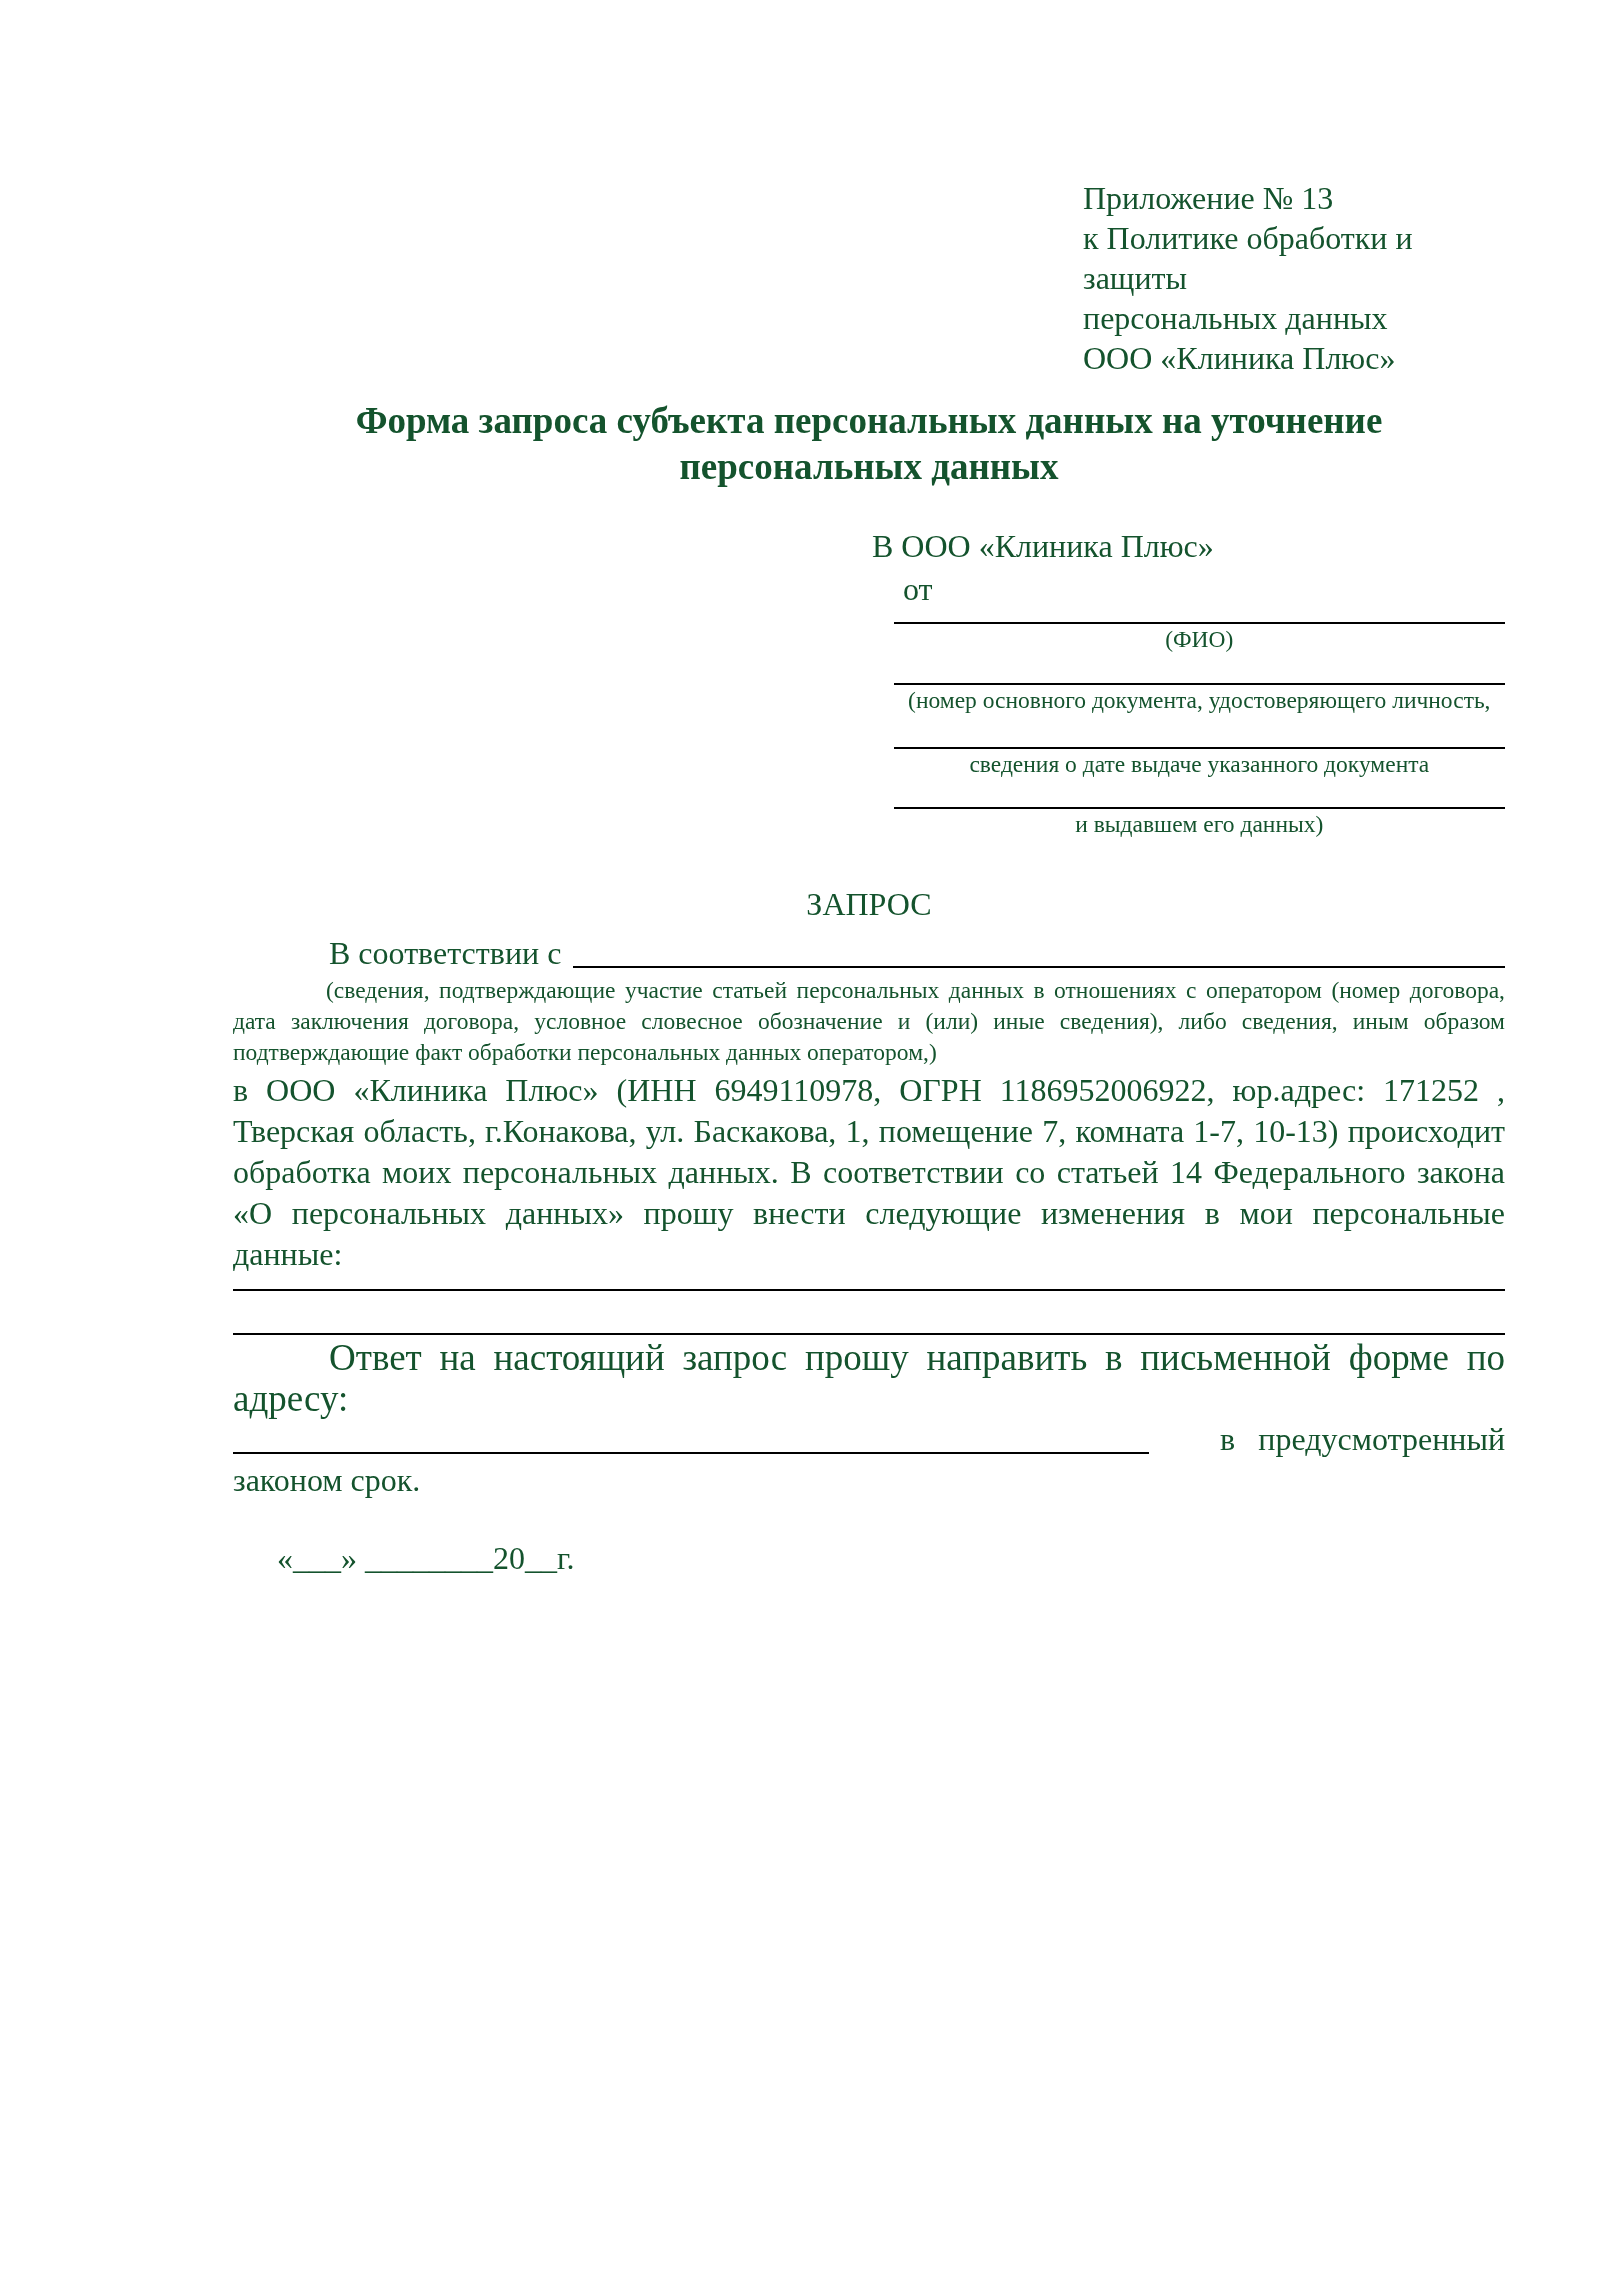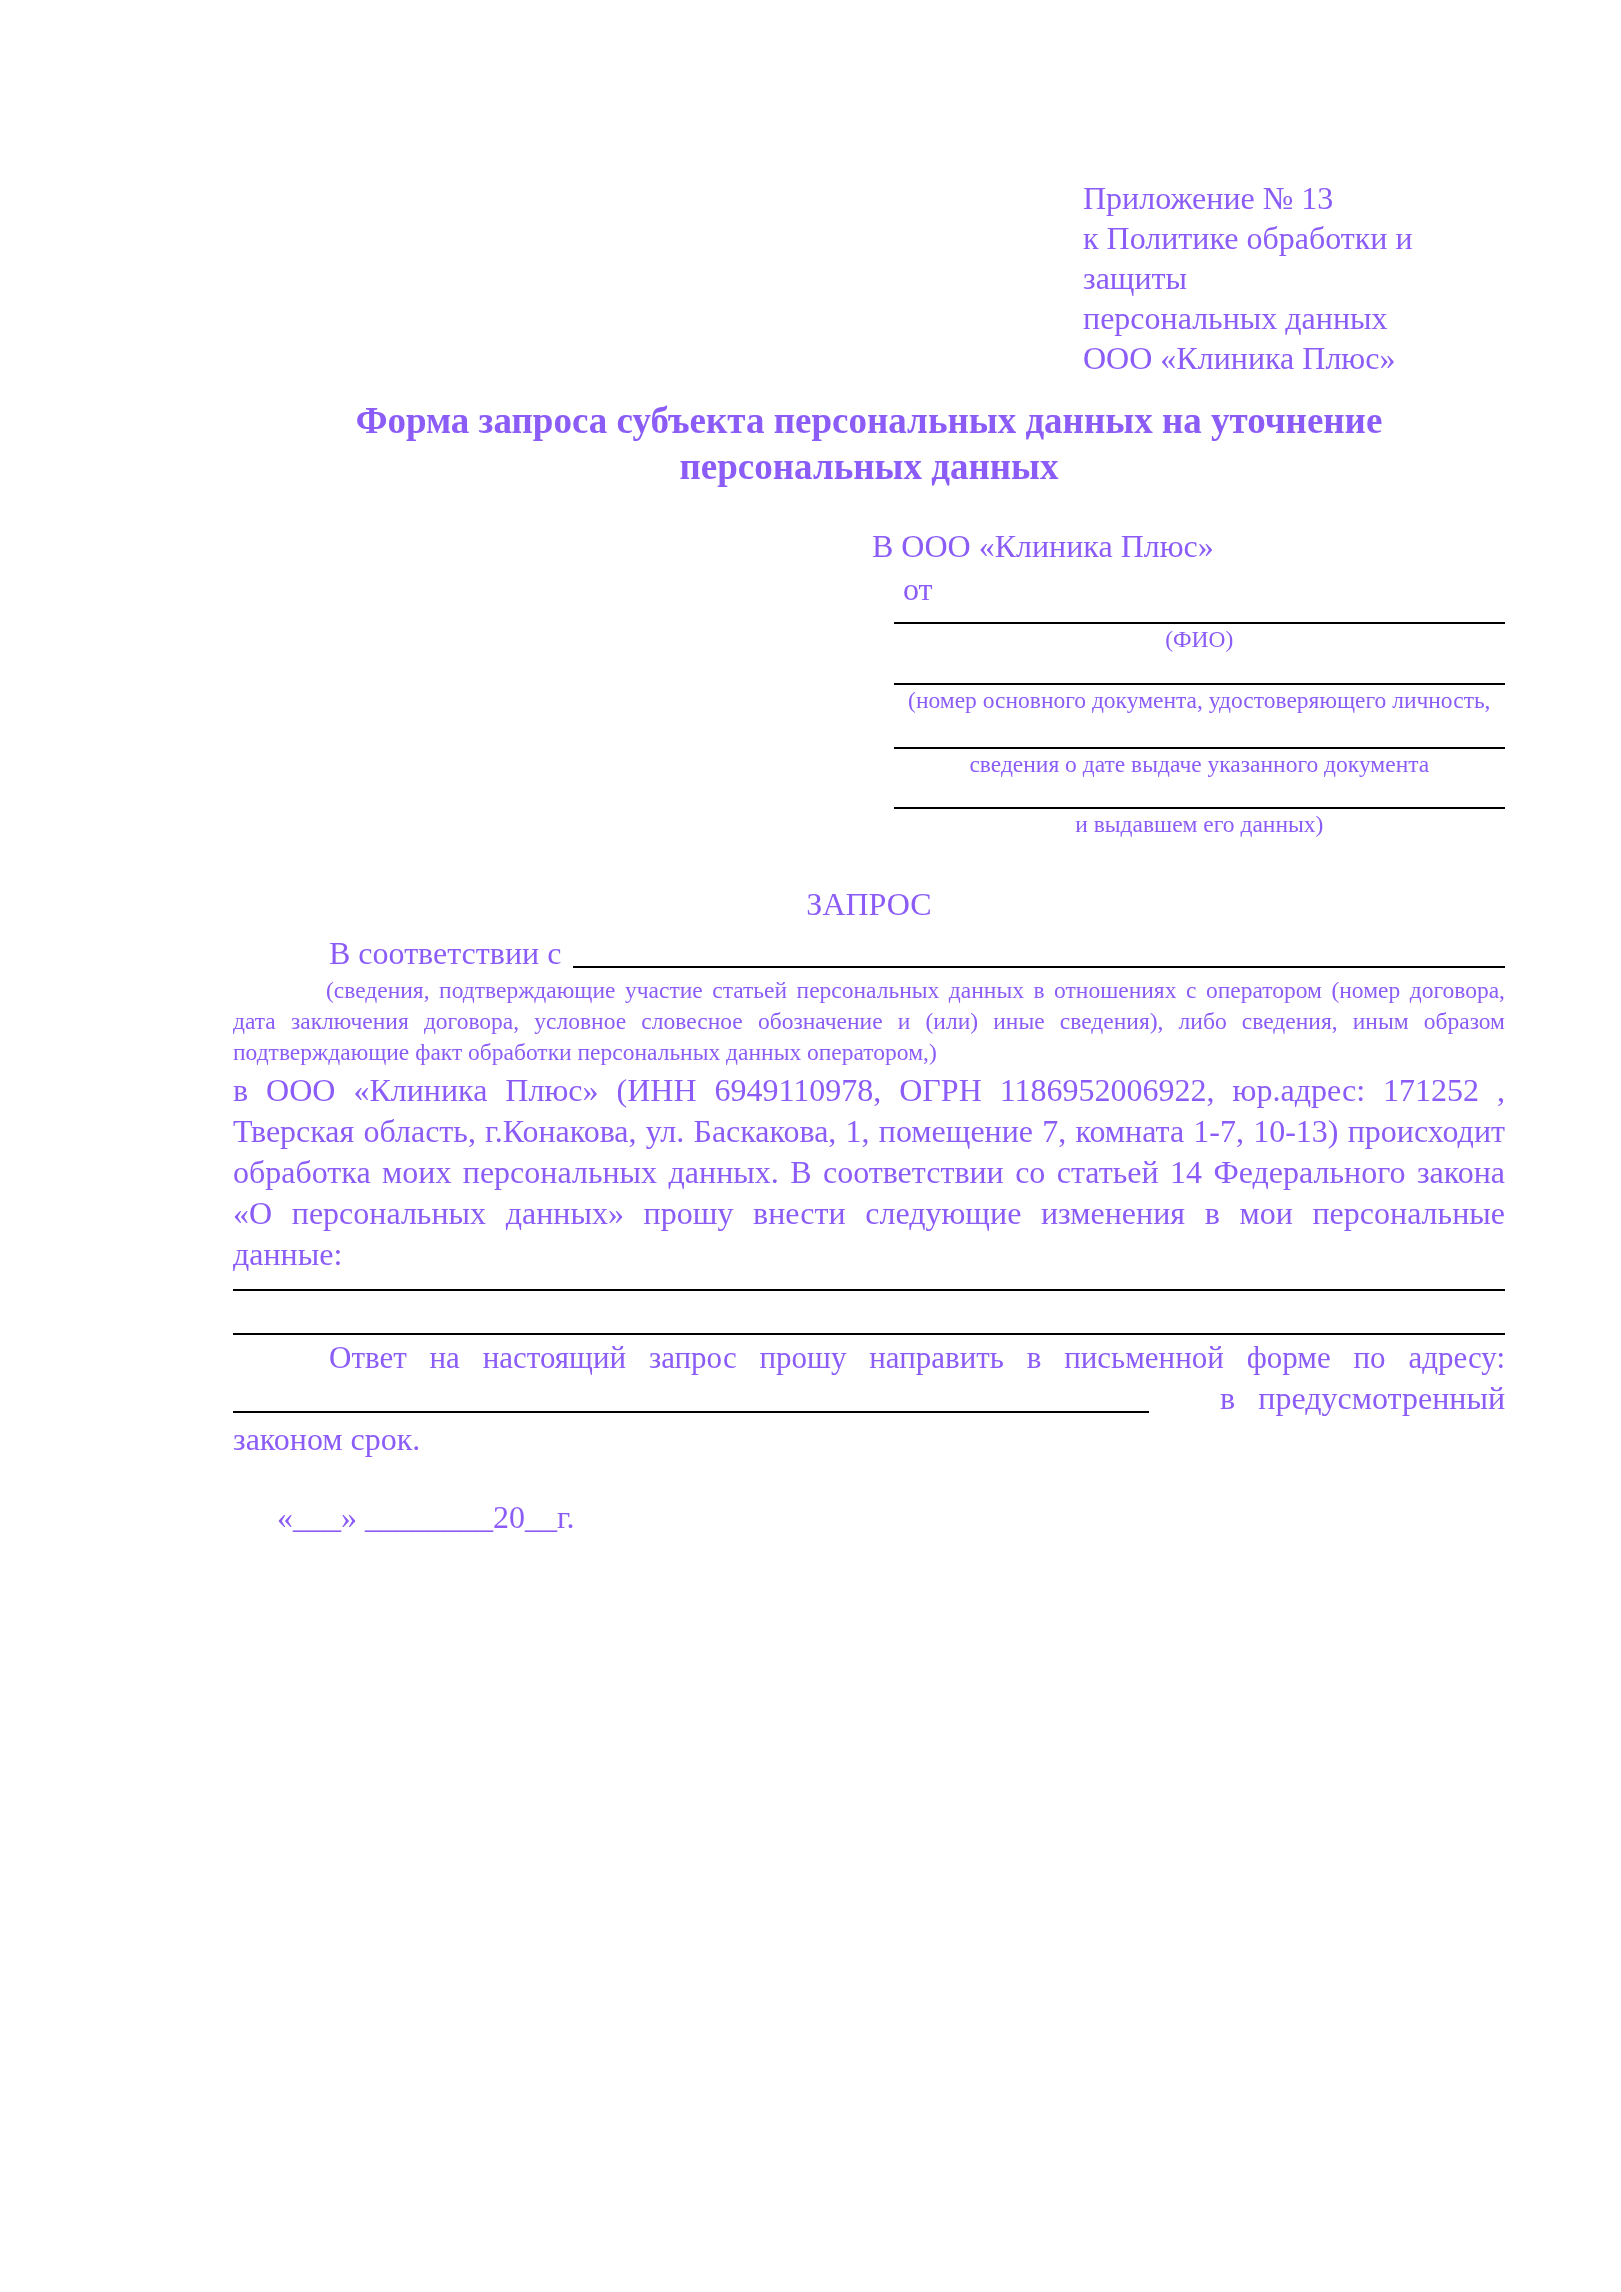--- a/index.html
+++ b/index.html
@@ -1,19 +1,19 @@
 <!DOCTYPE html>
 <html lang="ru"><head>
 <meta charset="utf-8">
 <style>
   html,body{margin:0;padding:0;background:#ffffff;}
   .page{
     position:relative;
     width:1621px;height:2293px;
-    background:#ffffff;color:#8b5cf6;
+    background:#ffffff;color:#14532d;
     font-family:"Liberation Serif","DejaVu Serif",serif;
     overflow:hidden;
   }
   .content{position:absolute;left:233px;top:0;width:1272px;}
 
   
   .appendix{margin-top:178px;margin-left:850px;font-size:32px;line-height:40px;}
 
   
   .doc-title{margin-top:19.6px;text-align:center;font-weight:bold;font-size:37px;line-height:46px;}
@@ -33,21 +33,21 @@
   .intro-row{margin-top:5.9px;display:flex;align-items:flex-end;font-size:32px;line-height:43px;}
   .intro-row .prefix{margin-left:96px;}
   .fill-line{flex:1;border-bottom:2.9px solid #000;margin-left:11.8px;margin-bottom:6.9px;}
   .footnote{font-size:23.5px;line-height:31px;text-align:justify;text-indent:93px;}
   .body-par{margin-top:2px;font-size:32px;line-height:41px;text-align:justify;}
 
   .rule{height:0;border-bottom:2.9px solid #000;}
   .rule-1{margin-top:13.7px;}
   .rule-2{margin-top:42px;}
 
-  .reply-first{margin-top:2px;font-size:31px;line-height:41px;text-indent:96px;text-align:justify;text-align-last:justify;}
+  .reply-first{margin-top:2px;font-size:37px;line-height:41px;text-indent:96px;text-align:justify;text-align-last:justify;}
   .reply-row{display:flex;align-items:flex-end;font-size:32px;line-height:41px;}
   .reply-fill{width:916px;border-bottom:2.9px solid #000;margin-bottom:5.9px;}
   .reply-conj{margin-left:71px;}
   .reply-tail{margin-left:auto;}
   .reply-last{font-size:32px;line-height:41px;}
 
   
   .footer-row{margin-top:37px;display:flex;justify-content:space-between;align-items:flex-end;font-size:32px;line-height:41px;margin-left:44px;}
   .sig-group{display:flex;align-items:flex-end;}
   .sig-fill{width:414px;border-bottom:2.9px solid #000;margin-bottom:5.9px;}

